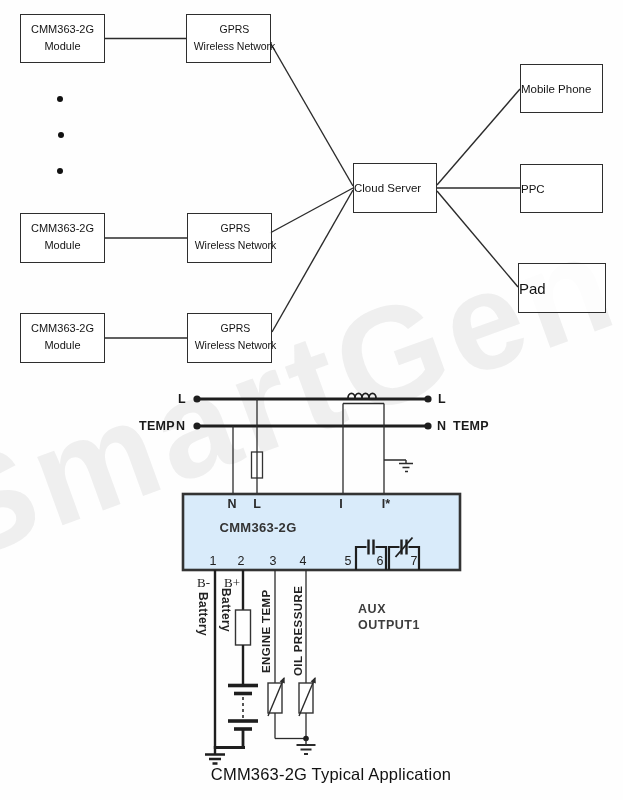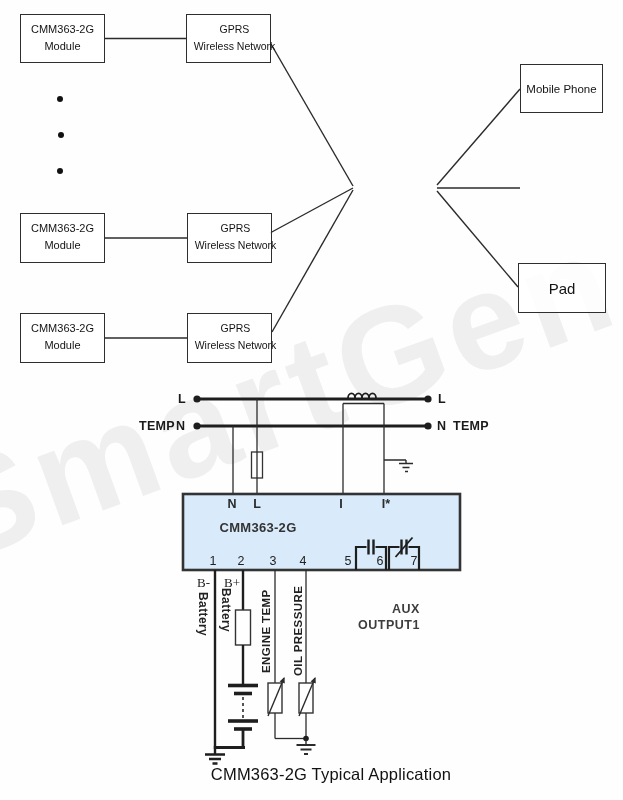--- a/index.html
+++ b/index.html
@@ -10,39 +10,39 @@
   .wm{
     position:absolute;left:-55px;top:438px;font-size:138px;font-weight:bold;
     color:rgba(150,150,150,0.14);transform:rotate(-20deg);transform-origin:0 50%;
     white-space:nowrap;letter-spacing:6px;user-select:none;z-index:0;
   }
   svg.wires{position:absolute;left:0;top:0;z-index:1;}
   .box{
     position:absolute;border:1.5px solid #2e2e2e;background:rgba(255,255,255,0.85);
     box-sizing:border-box;z-index:2;font-size:11px;color:#141414;
   }
-  .box.center{display:flex;align-items:center;justify-content:center;text-align:center;}
+  .box.center{display:flex;align-items:center;justify-content:flex-start;text-align:center;}
   .box .two{width:100%;padding-top:6px;line-height:17px;text-align:center;}
   .box .two.left{text-align:center;padding-left:6px;font-size:10.5px;}
   .lbl{position:absolute;z-index:3;white-space:nowrap;}
   .cap{font-size:16.5px;color:#111;transform:translateX(-50%);letter-spacing:0.2px;}
   .pw{font-size:12.5px;font-weight:600;color:#1a1a1a;letter-spacing:0.3px;}
   .term{font-size:12.5px;font-weight:600;color:#2a2a2a;transform:translateX(-50%);}
   .num{font-size:12.5px;color:#222;transform:translateX(-50%);}
   .serif{font-family:"Liberation Serif","DejaVu Serif",serif;font-size:13px;color:#222;}
   .vrot-cw{
     font-size:12px;font-weight:bold;color:#222;letter-spacing:0.4px;
     transform:rotate(90deg);transform-origin:left top;
   }
   .vrot-ccw{
     font-size:11.5px;font-weight:bold;color:#222;letter-spacing:0.4px;
     transform:rotate(-90deg);transform-origin:left top;
   }
   .devname{font-size:13px;font-weight:600;color:#333;transform:translateX(-50%);letter-spacing:0.3px;}
-  .aux{position:absolute;z-index:3;text-align:right;transform:translateX(-50%);
+  .aux{position:absolute;z-index:3;text-align:left;transform:translateX(-50%);
        font-size:12.5px;font-weight:bold;color:#3d3d3d;line-height:16px;letter-spacing:0.5px;}
 </style>
 </head>
 <body>
 
 <div class="canvas">
 
   <div class="wm">SmartGen</div>
 
   <svg class="wires" width="623" height="800" viewBox="0 0 623 800">
@@ -173,22 +173,28 @@
       <div>Module</div>
     </div>
   </div>
   <div class="box" style="left:187px;top:313px;width:85px;height:50px;">
     <div class="two left">
       <div>GPRS</div>
       <div>Wireless Network</div>
     </div>
   </div>
 
+  <div class="box center" style="left:353px;top:163px;width:84px;height:50px;font-size:11.5px;">
+    <span>Cloud Server</span>
+  </div>
   <div class="box center" style="left:520px;top:64px;width:83px;height:49px;font-size:11.5px;">
     <span>Mobile Phone</span>
+  </div>
+  <div class="box center" style="left:520px;top:164px;width:83px;height:49px;font-size:11.5px;">
+    <span>PPC</span>
   </div>
   <div class="box center" style="left:518px;top:263px;width:88px;height:50px;font-size:15px;">
     <span>Pad</span>
   </div>
 
 
   <div class="lbl pw" style="left:178px;top:392px;">L</div>
   <div class="lbl pw" style="left:139px;top:419px;">TEMP</div>
   <div class="lbl pw" style="left:176px;top:419px;">N</div>
   <div class="lbl pw" style="left:438px;top:392px;">L</div>

